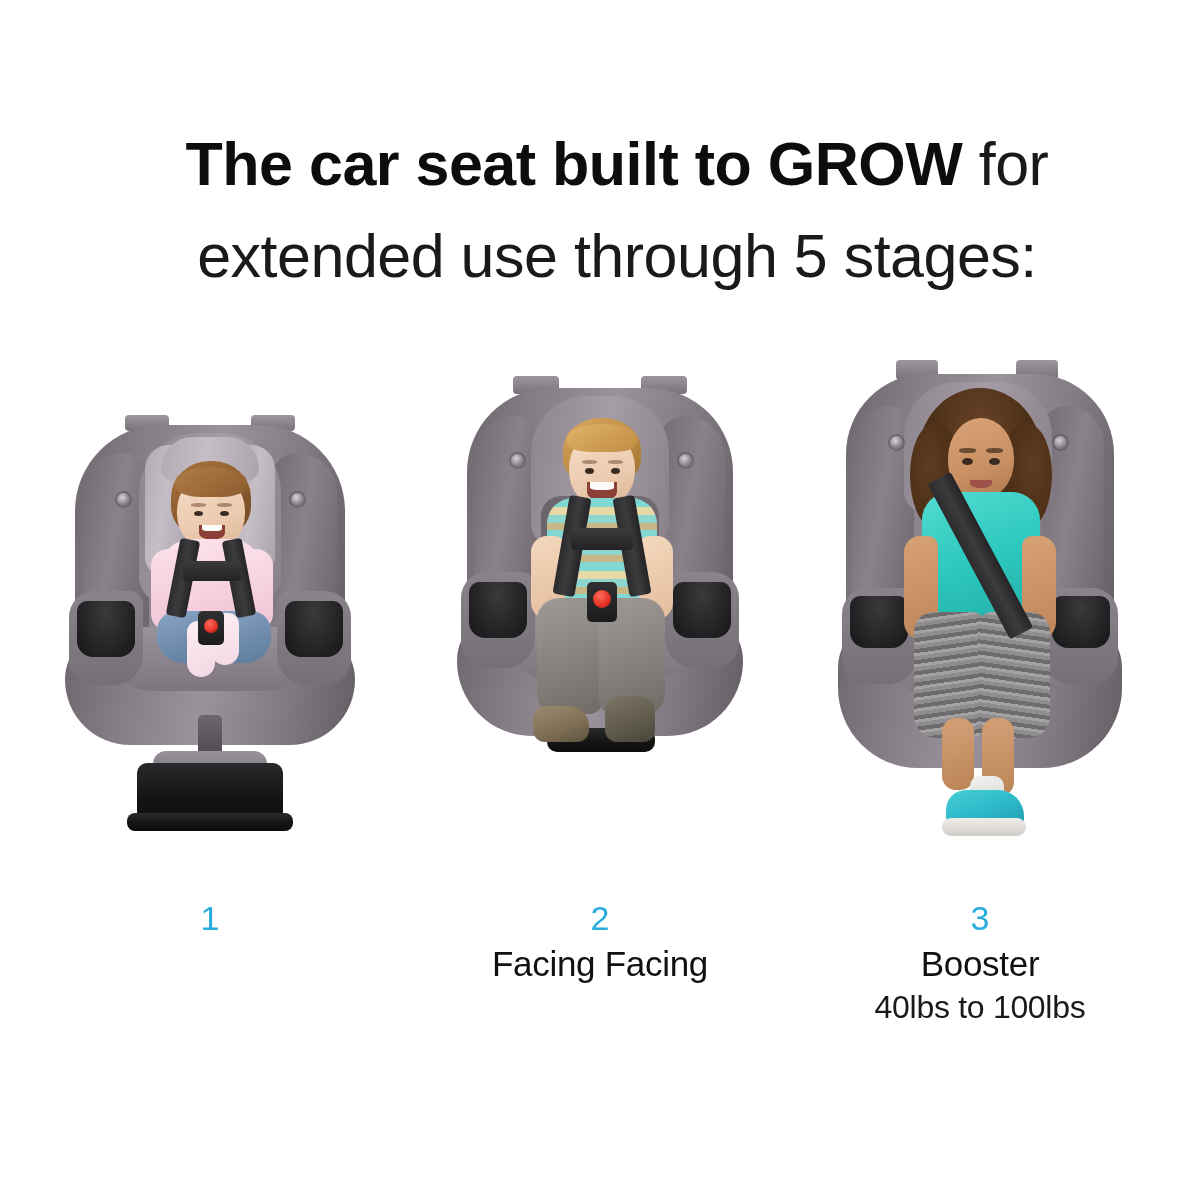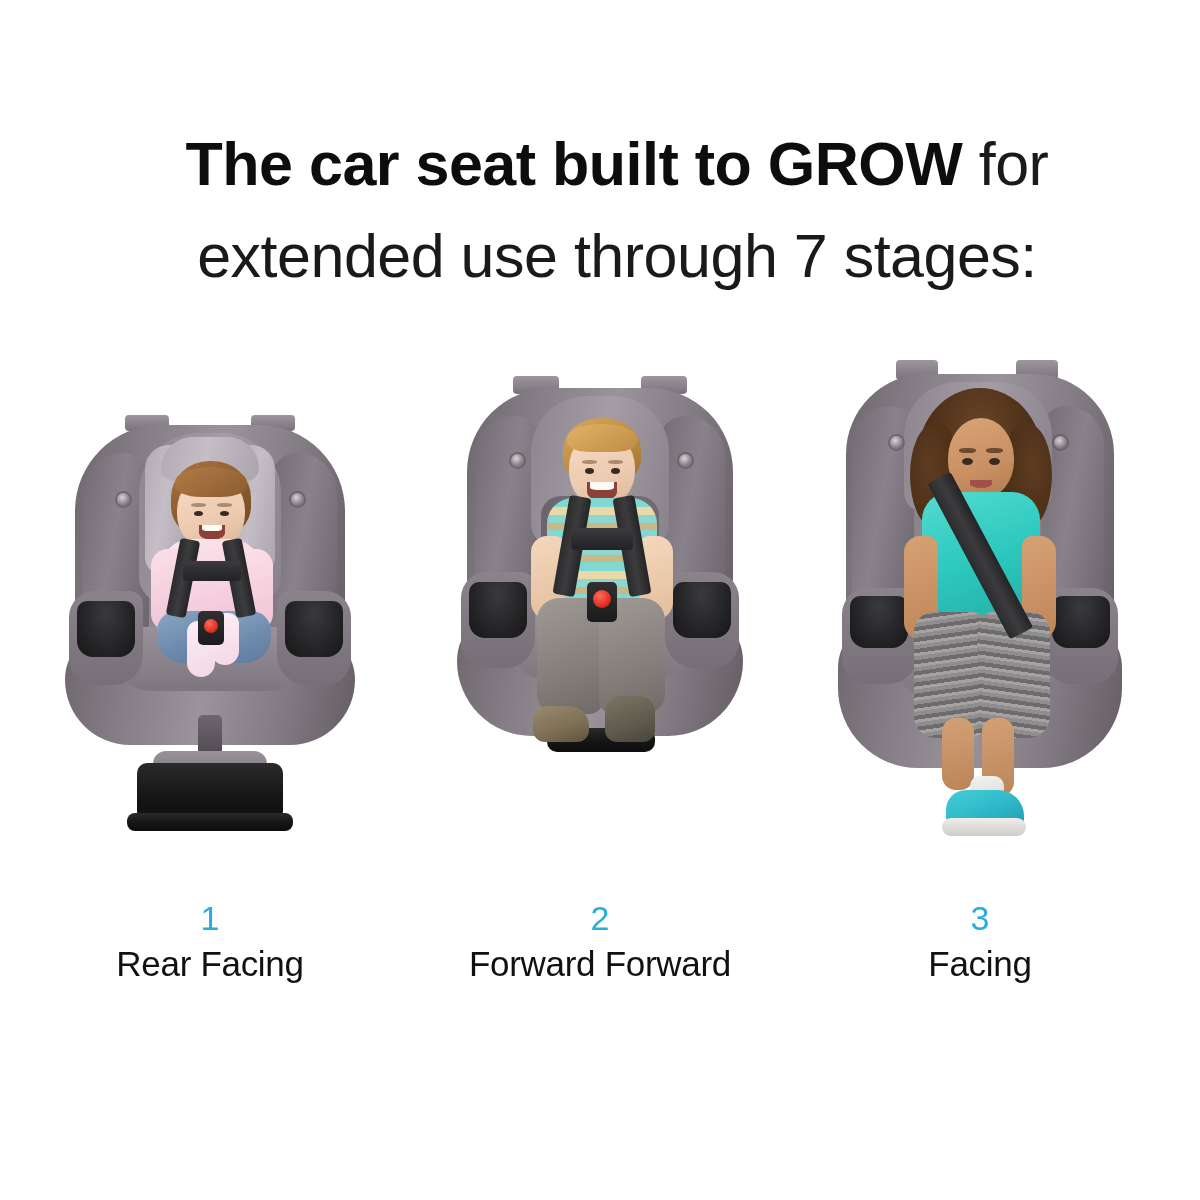--- a/index.html
+++ b/index.html
@@ -216,21 +216,21 @@
   }
 </style>
 </head>
 <body style="background: rgb(255, 255, 255);">
 
 <div class="headline">
   <span class="headline-line line1">
     <span class="hl-bold">The car seat built to GROW</span><span class="hl-light"> for</span>
   </span>
   <span class="headline-line line2">
-    <span class="hl-light">extended use through 7 stages:</span>
+    <span class="hl-light">extended use through 5 stages:</span>
   </span>
 </div>
 
 <div class="stages">
 
   <div class="stage stage-1">
     <div class="figure-box">
       <div class="seat" style="width:290px;height:420px;top:65px;">
 
         <div class="tab" style="left:60px;top:0px;width:44px;height:16px;"></div>
@@ -289,21 +289,20 @@
         <div class="strap" style="left:108px;top:124px;width:20px;height:78px;transform:rotate(11deg);border-radius:4px;"></div>
         <div class="strap" style="left:164px;top:124px;width:20px;height:78px;transform:rotate(-11deg);border-radius:4px;"></div>
         <div class="chest-clip" style="left:118px;top:146px;width:58px;height:20px;"></div>
         <div class="buckle" style="left:133px;top:196px;width:26px;height:34px;"></div>
         <div class="buckle-btn" style="left:139px;top:204px;width:14px;height:14px;"></div>
       </div>
     </div>
 
     <div class="caption">
       <span class="stage-num" style="color: rgb(41, 173, 222);">1</span>
-      <span class="stage-title">Rear Facing</span>
     </div>
   </div>
 
   <div class="stage stage-2">
     <div class="figure-box">
       <div class="seat" style="width:290px;height:430px;top:26px;">
 
         <div class="tab" style="left:58px;top:0px;width:46px;height:18px;"></div>
         <div class="tab" style="left:186px;top:0px;width:46px;height:18px;"></div>
 
@@ -357,21 +356,21 @@
         <div class="strap" style="left:106px;top:120px;width:22px;height:100px;transform:rotate(10deg);border-radius:4px;"></div>
         <div class="strap" style="left:166px;top:120px;width:22px;height:100px;transform:rotate(-10deg);border-radius:4px;"></div>
         <div class="chest-clip" style="left:116px;top:152px;width:62px;height:22px;"></div>
         <div class="buckle" style="left:132px;top:206px;width:30px;height:40px;"></div>
         <div class="buckle-btn" style="left:138px;top:214px;width:18px;height:18px;"></div>
       </div>
     </div>
 
     <div class="caption">
       <span class="stage-num" style="color: rgb(41, 173, 222);">2</span>
-      <span class="stage-title">Forward Forward</span>
+      <span class="stage-title">Facing Facing</span>
     </div>
   </div>
 
   <div class="stage stage-3">
     <div class="figure-box">
       <div class="seat" style="width:300px;height:480px;top:10px;">
 
         <div class="tab" style="left:66px;top:0px;width:42px;height:20px;"></div>
         <div class="tab" style="left:186px;top:0px;width:42px;height:20px;"></div>
 
@@ -423,17 +422,18 @@
         <div class="shoe" style="left:116px;top:430px;width:78px;height:44px;border-radius:20px 26px 16px 18px;
                     background:linear-gradient(160deg,#46cfd6 0%,#2bb4c6 55%,#1f94a6 100%);"></div>
         <div style="position:absolute;left:112px;top:458px;width:84px;height:18px;border-radius:10px;background:linear-gradient(180deg,#f0eeeb,#cfccc8);"></div>
 
         <div class="strap" style="left:96px;top:118px;width:26px;height:176px;transform:rotate(-28deg);transform-origin:50% 0%;border-radius:3px;"></div>
       </div>
     </div>
 
     <div class="caption">
       <span class="stage-num" style="color: rgb(41, 173, 222);">3</span>
-      <span class="stage-title">Facing</span>
+      <span class="stage-title">Booster</span>
+      <span class="stage-range">40lbs to 100lbs</span>
     </div>
   </div>
 
 </div>
 
 </body></html>

